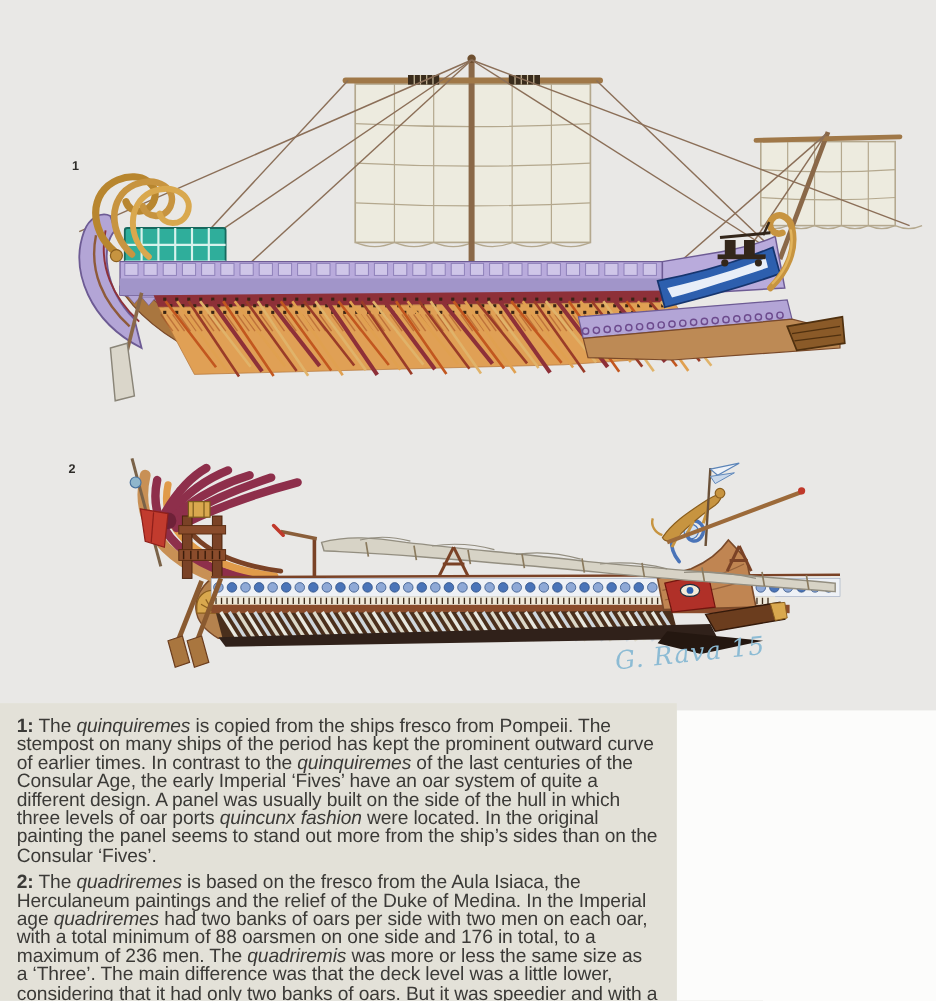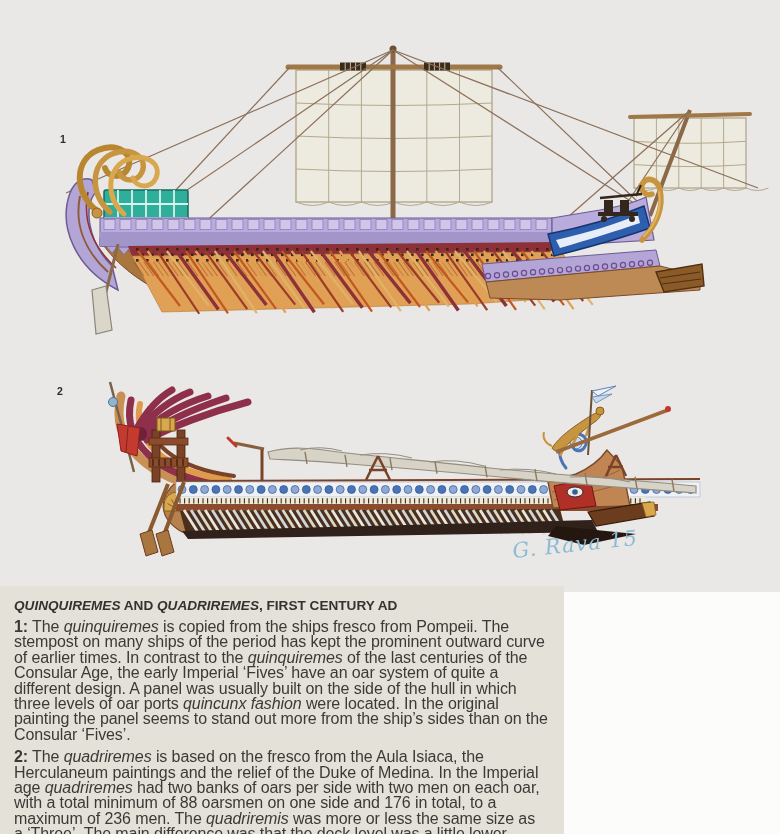--- a/index.html
+++ b/index.html
@@ -809,19 +809,18 @@
     </svg>
 
     <div class="fig-label f1">1</div>
     <div class="fig-label f2">2</div>
     <div class="signature">G. Rava 15</div>
   </div>
 
   <div class="caption-row">
     <div class="caption-white"></div>
     <div class="caption-panel">
-      <h2 class="cap-title"><em>QUINQUIREMES</em><span> AND </span><em>QUADRIREMES</em><span>, FIRST CENTURY AD</span></h2>
       <p class="cap-para"><strong>1:</strong><span> The </span><em>quinquiremes</em><span> is copied from the ships fresco from Pompeii. The stempost on many ships of the period has kept the prominent outward curve of earlier times. In contrast to the </span><em>quinquiremes</em><span> of the last centuries of the Consular Age, the early Imperial ‘Fives’ have an oar system of quite a different design. A panel was usually built on the side of the hull in which three levels of oar ports </span><em>quincunx fashion</em><span> were located. In the original painting the panel seems to stand out more from the ship’s sides than on the Consular ‘Fives’.</span></p>
       <p class="cap-para"><strong>2:</strong><span> The </span><em>quadriremes</em><span> is based on the fresco from the Aula Isiaca, the Herculaneum paintings and the relief of the Duke of Medina. In the Imperial age </span><em>quadriremes</em><span> had two banks of oars per side with two men on each oar, with a total minimum of 88 oarsmen on one side and 176 in total, to a maximum of 236 men. The </span><em>quadriremis</em><span> was more or less the same size as a ‘Three’. The main difference was that the deck level was a little lower, considering that it had only two banks of oars. But it was speedier and with a capacity of 60 tons, it could carry 75 fighting men, apart from the oarsmen.</span></p>
     </div>
   </div>
 
 </div>
 
 </body></html>

